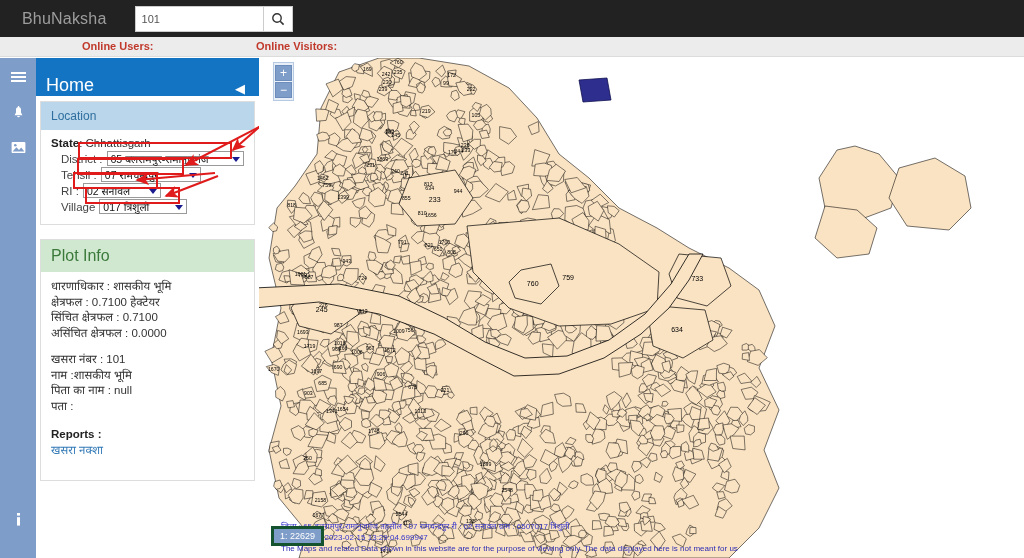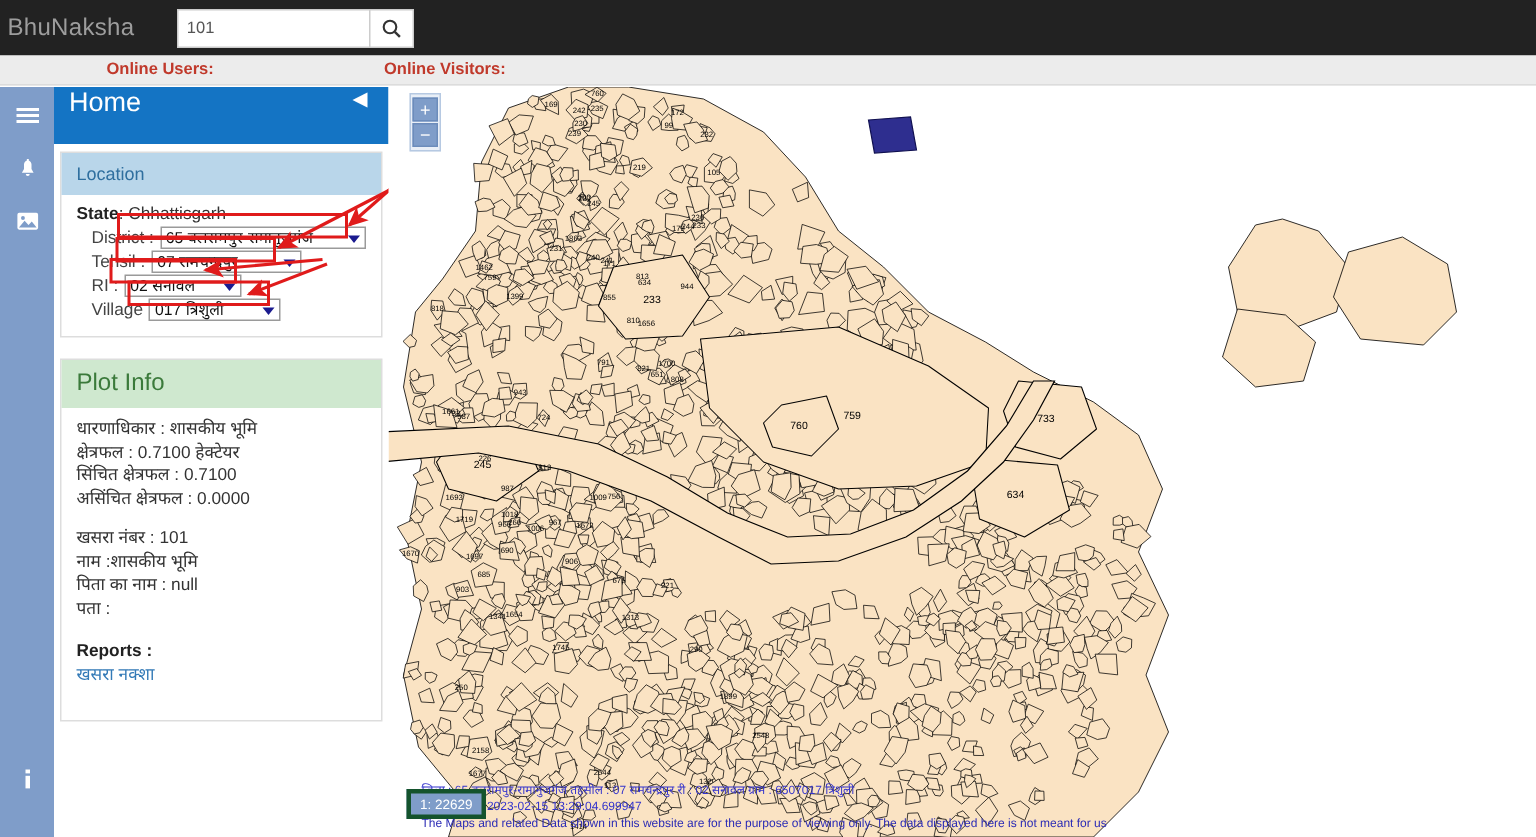--- a/index.html
+++ b/index.html
@@ -14,21 +14,21 @@
 
   
   .navbar {
     position: absolute; top: 0; left: 0;
     width: 1024px; height: 37px;
     background: #222222;
     display: flex; align-items: center;
   }
   .brand {
     color: #9d9d9d; font-size: 16px; letter-spacing: .2px;
-    margin-left: 5px; margin-right: 28px; user-select: none;
+    margin-left: 22px; margin-right: 28px; user-select: none;
   }
   .searchwrap { display: flex; align-items: stretch; height: 26px; }
   .searchbox {
     width: 128px; height: 26px;
     border: 1px solid #cccccc; border-right: none;
     background: #ffffff; color: #555555;
     font-size: 11px; font-family: "Liberation Sans", sans-serif;
     padding: 0 6px; outline: none;
   }
   .searchbtn {
@@ -44,21 +44,21 @@
     position: absolute; top: 37px; left: 0;
     width: 1024px; height: 20px;
     background: #ececec;
     border-bottom: 1px solid #dcdcdc;
   }
   .onlinebar span {
     position: absolute; top: 3px;
     color: #c0392b; font-size: 11px; font-weight: bold;
     white-space: nowrap;
   }
-  .online-users { left: 71px; }
+  .online-users { left: 82px; }
   .online-visitors { left: 256px; }
 
   
   .rail {
     position: absolute; top: 58px; left: 0;
     width: 36px; height: 500px;
     background: #7f9dc9;
   }
   .rail-icon {
     width: 36px; height: 34px;
@@ -69,21 +69,21 @@
   .rail-bottom { position: absolute; bottom: 22px; left: 0; }
 
   
   .panel {
     position: absolute; top: 58px; left: 36px;
     width: 223px; height: 500px;
     background: #ffffff;
   }
   .panel-header {
     height: 38px; background: #1474c4;
-    display: flex; align-items: flex-start;
+    display: flex; align-items: flex-end;
     padding: 0 10px 0 0;
     position: relative;
     gap: 28px;
   }
   .hamburger {
     position: absolute; left: -36px; top: 0;
     width: 36px; height: 38px;
     display: flex; align-items: center; justify-content: center;
     cursor: pointer;
   }

